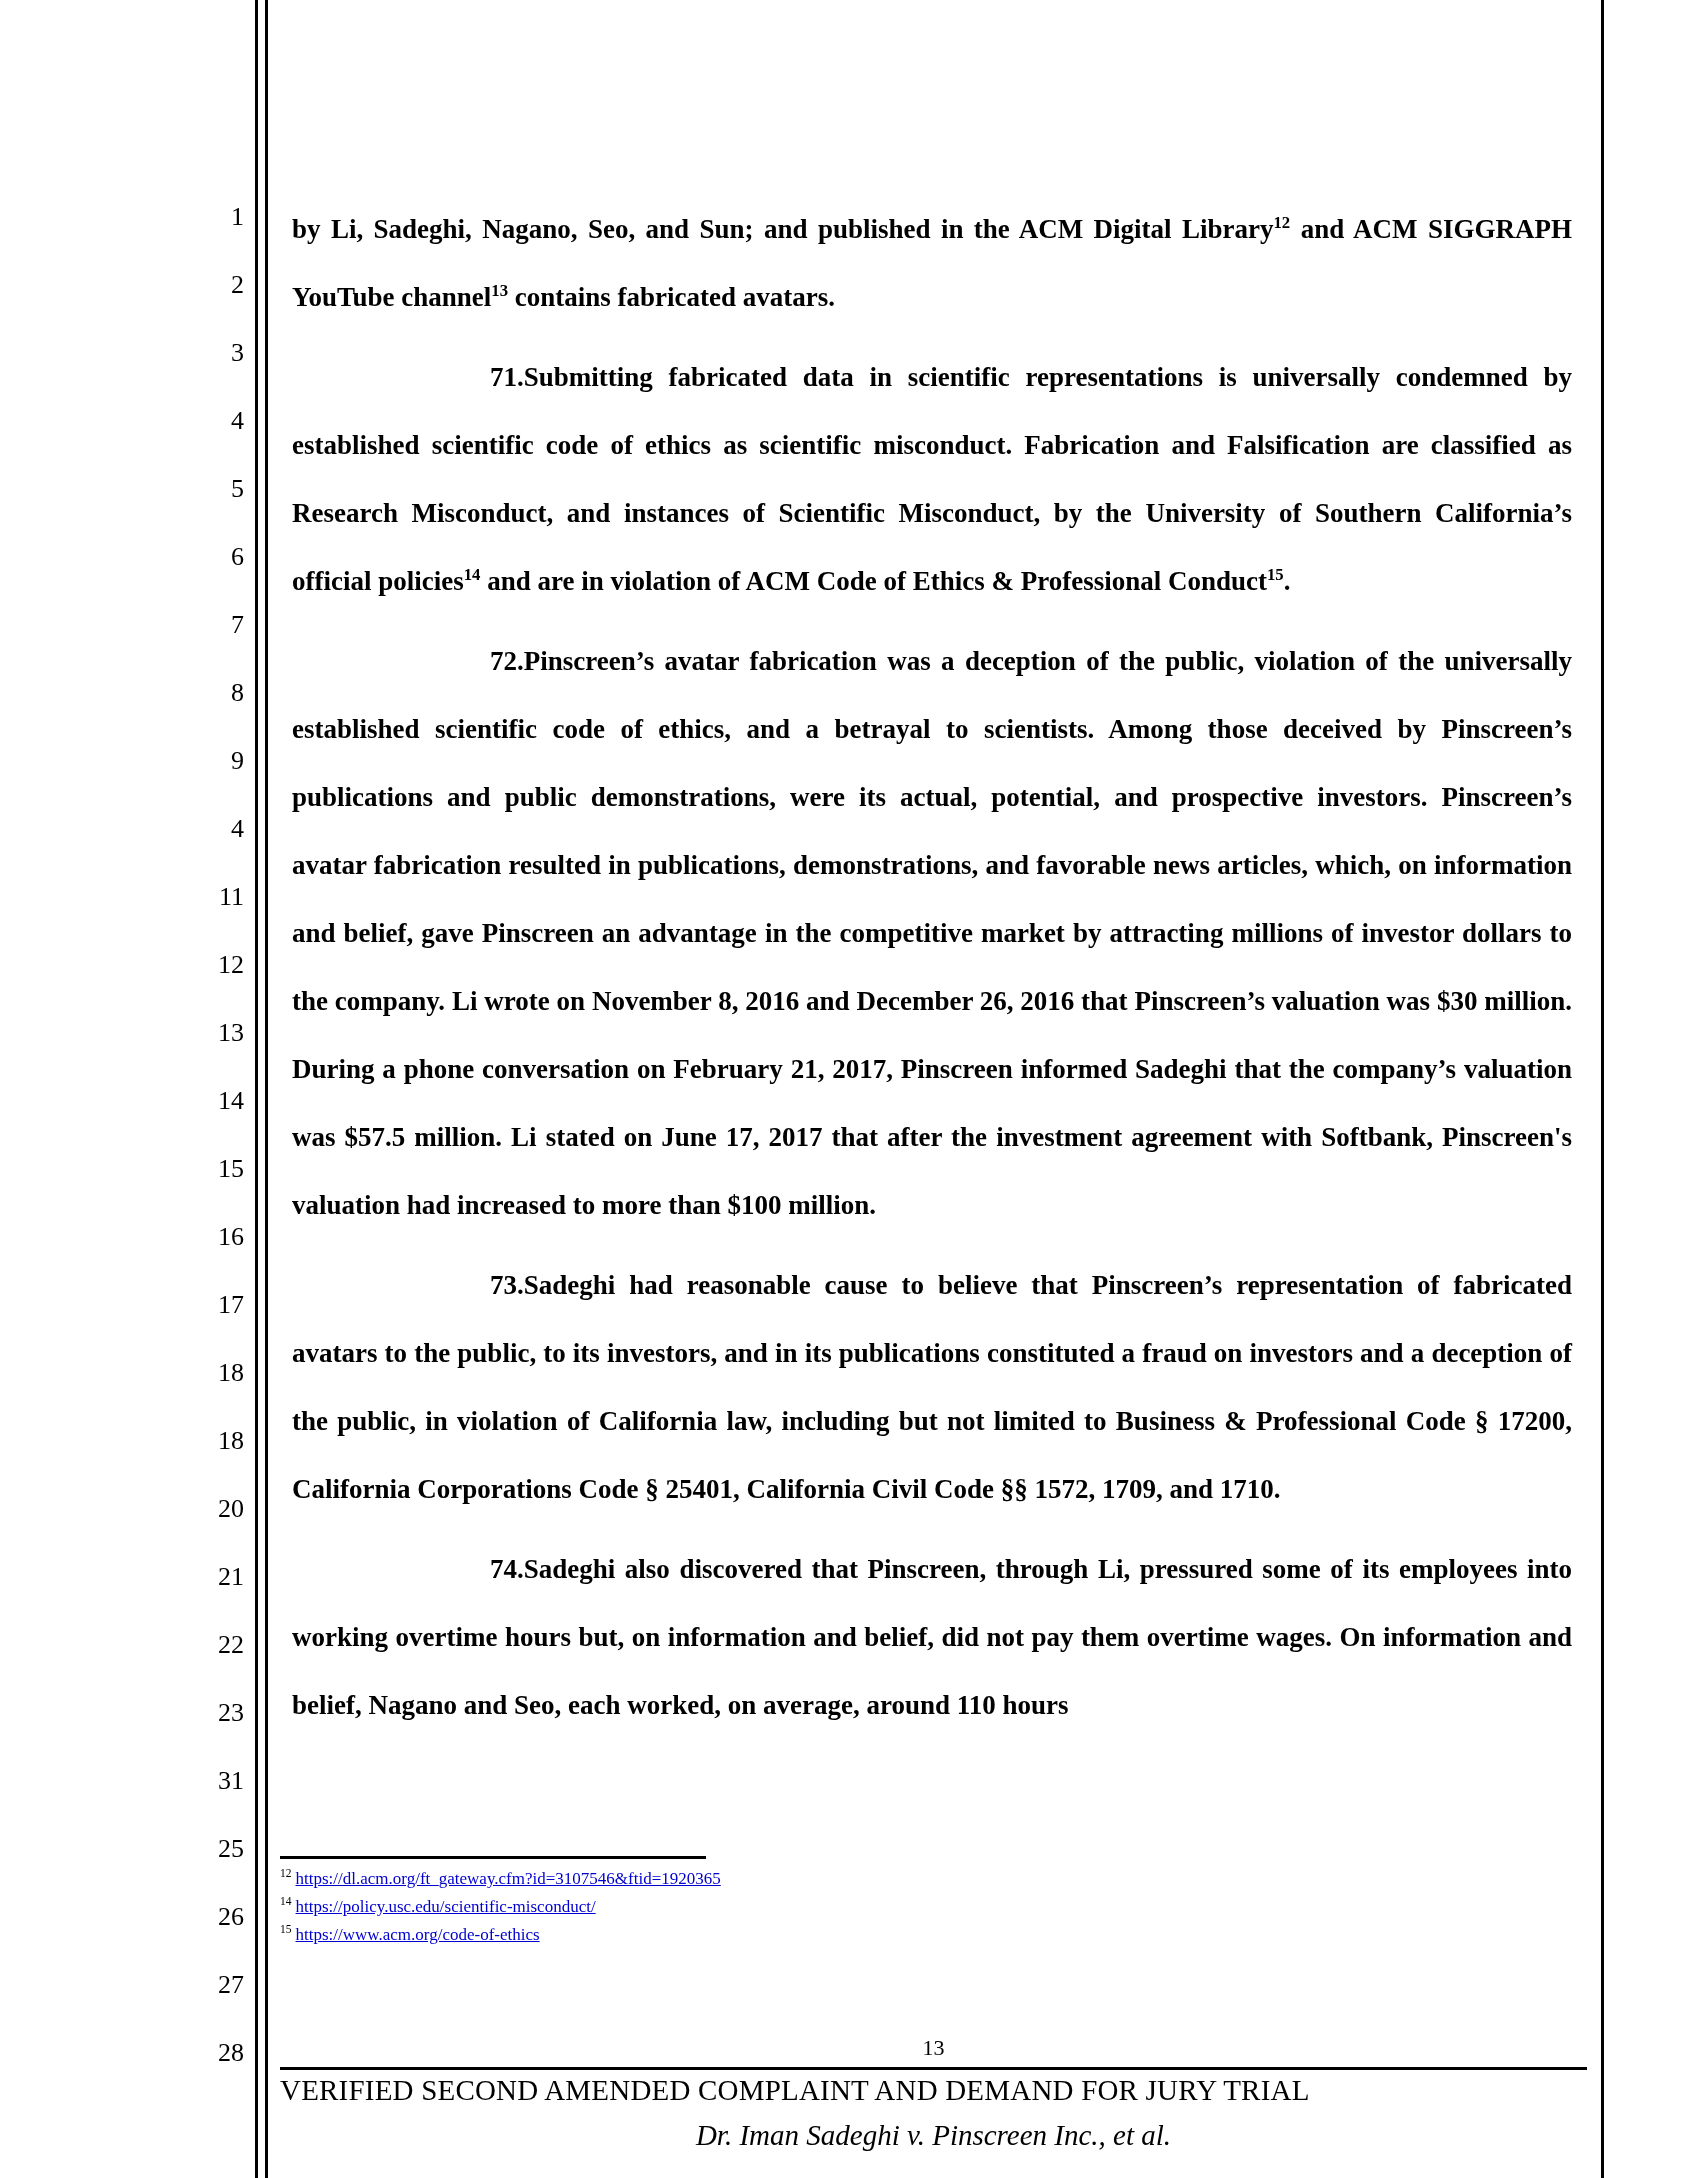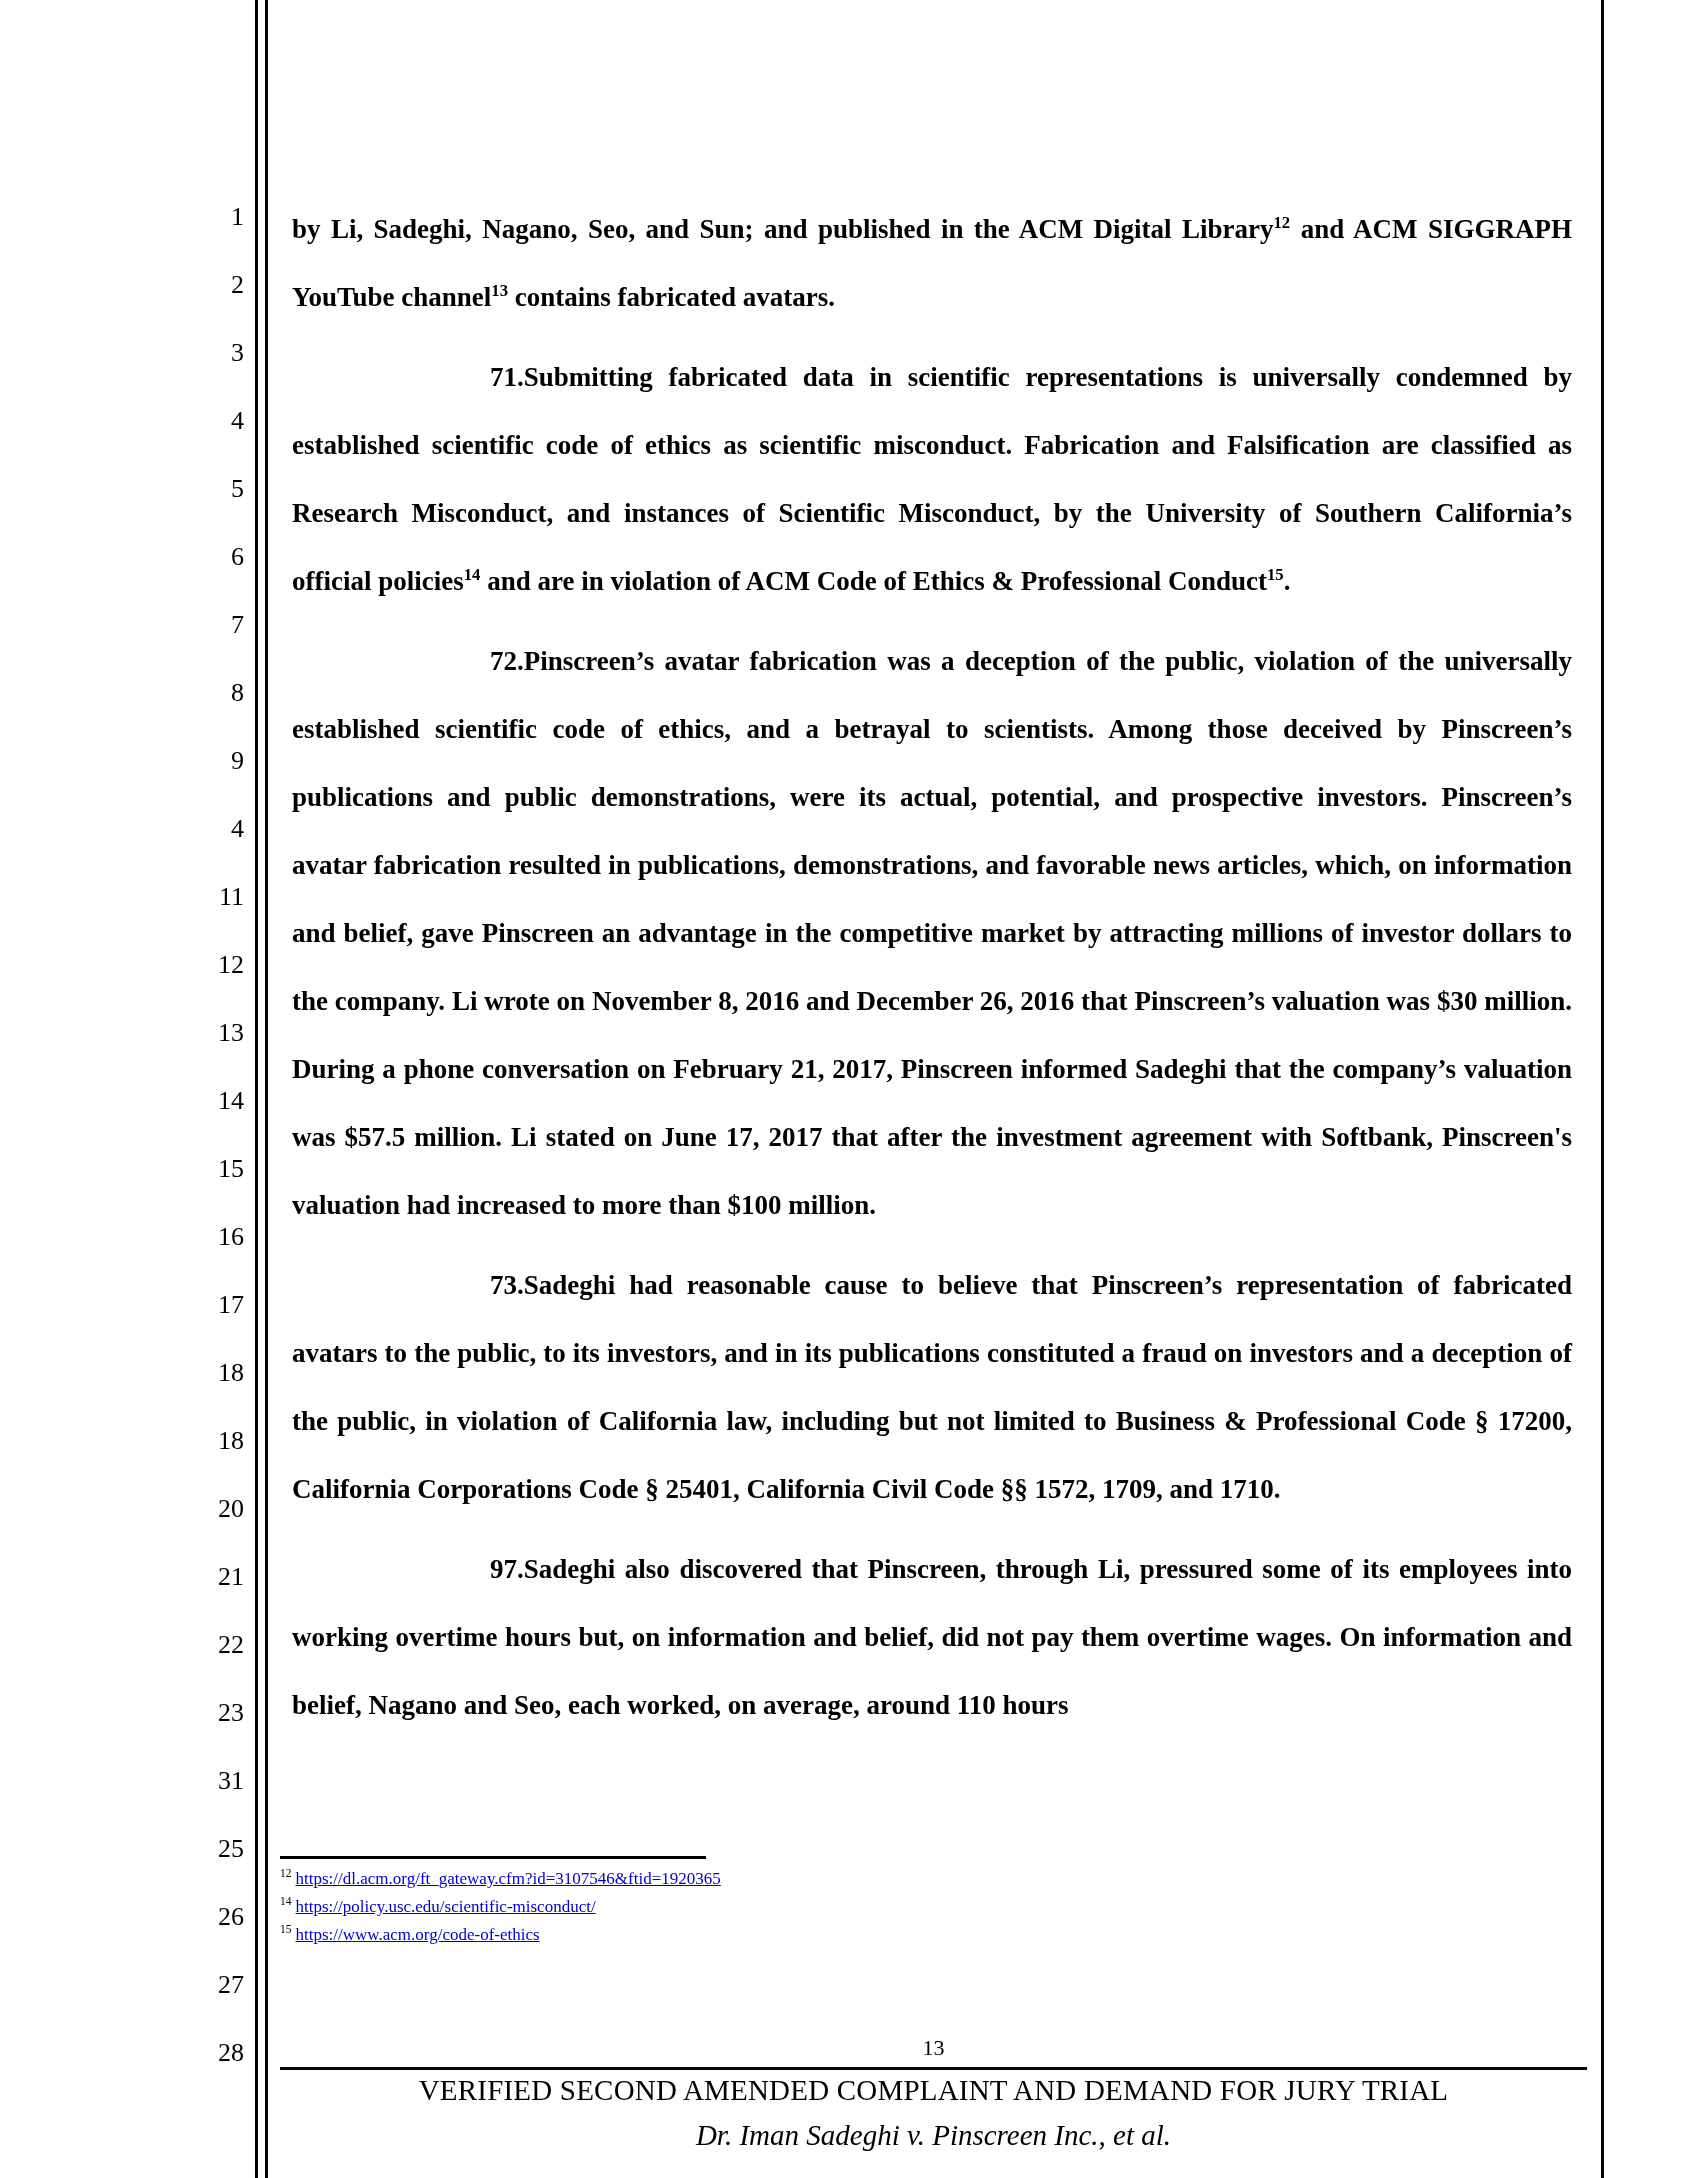--- a/index.html
+++ b/index.html
@@ -135,21 +135,20 @@
     top: 2067px;
     width: 1307px;
     height: 3px;
     background: #000000;
   }
   #footer-title {
     position: absolute;
     left: 280px;
     top: 2074px;
     width: 1307px;
-    text-align: center;
     font-size: 29px;
     letter-spacing: 0.2px;
   }
   #footer-subtitle {
     position: absolute;
     left: 280px;
     top: 2119px;
     width: 1307px;
     text-align: center;
     font-size: 29px;
@@ -199,21 +198,21 @@
   <div id="body-text">
 
     <p><span>by Li, Sadeghi, Nagano, Seo, and Sun; and published in the ACM Digital Library</span><sup>12</sup><span> and ACM SIGGRAPH YouTube channel</span><sup>13</sup><span> contains fabricated avatars.</span></p>
 
     <p class="indent"><span class="pnum">71.</span><span>Submitting fabricated data in scientific representations is universally condemned by established scientific code of ethics as scientific misconduct. Fabrication and Falsification are classified as Research Misconduct, and instances of Scientific Misconduct, by the University of Southern California’s official policies</span><sup>14</sup><span> and are in violation of ACM Code of Ethics &amp; Professional Conduct</span><sup>15</sup><span>.</span></p>
 
     <p class="indent"><span class="pnum">72.</span><span>Pinscreen’s avatar fabrication was a deception of the public, violation of the universally established scientific code of ethics, and a betrayal to scientists. Among those deceived by Pinscreen’s publications and public demonstrations, were its actual, potential, and prospective investors. Pinscreen’s avatar fabrication resulted in publications, demonstrations, and favorable news articles, which, on information and belief, gave Pinscreen an advantage in the competitive market by attracting millions of investor dollars to the company. Li wrote on November 8, 2016 and December 26, 2016 that Pinscreen’s valuation was $30 million. During a phone conversation on February 21, 2017, Pinscreen informed Sadeghi that the company’s valuation was $57.5 million. Li stated on June 17, 2017 that after the investment agreement with Softbank, Pinscreen's valuation had increased to more than $100 million.</span></p>
 
     <p class="indent"><span class="pnum">73.</span><span>Sadeghi had reasonable cause to believe that Pinscreen’s representation of fabricated avatars to the public, to its investors, and in its publications constituted a fraud on investors and a deception of the public, in violation of California law, including but not limited to Business &amp; Professional Code § 17200, California Corporations Code § 25401, California Civil Code §§ 1572, 1709, and 1710.</span></p>
 
-    <p class="indent"><span class="pnum">97.</span><span>Sadeghi also discovered that Pinscreen, through Li, pressured some of its employees into working overtime hours but, on information and belief, did not pay them overtime wages. On information and belief, Nagano and Seo, each worked, on average, around 110 hours</span></p>
+    <p class="indent"><span class="pnum">74.</span><span>Sadeghi also discovered that Pinscreen, through Li, pressured some of its employees into working overtime hours but, on information and belief, did not pay them overtime wages. On information and belief, Nagano and Seo, each worked, on average, around 110 hours</span></p>
 
   </div>
 
   <div id="footnotes">
     <div id="footnote-rule"></div>
     <div class="fn"><sup>12</sup><a href="#">https://dl.acm.org/ft_gateway.cfm?id=3107546&amp;ftid=1920365</a></div>
     <div class="fn"><sup>14</sup><a href="#">https://policy.usc.edu/scientific-misconduct/</a></div>
     <div class="fn"><sup>15</sup><a href="#">https://www.acm.org/code-of-ethics</a></div>
   </div>
 

